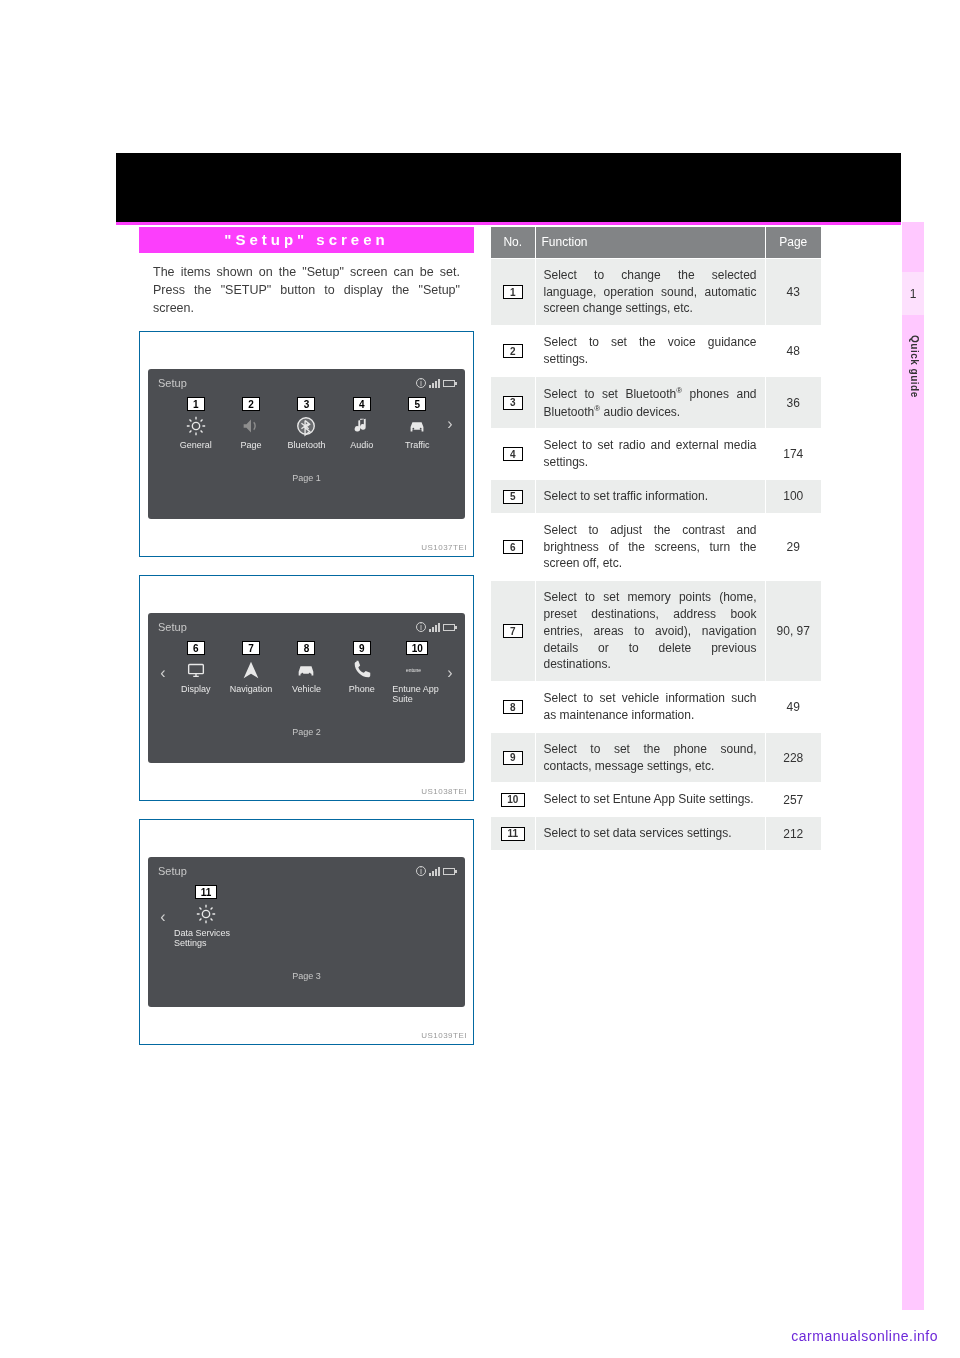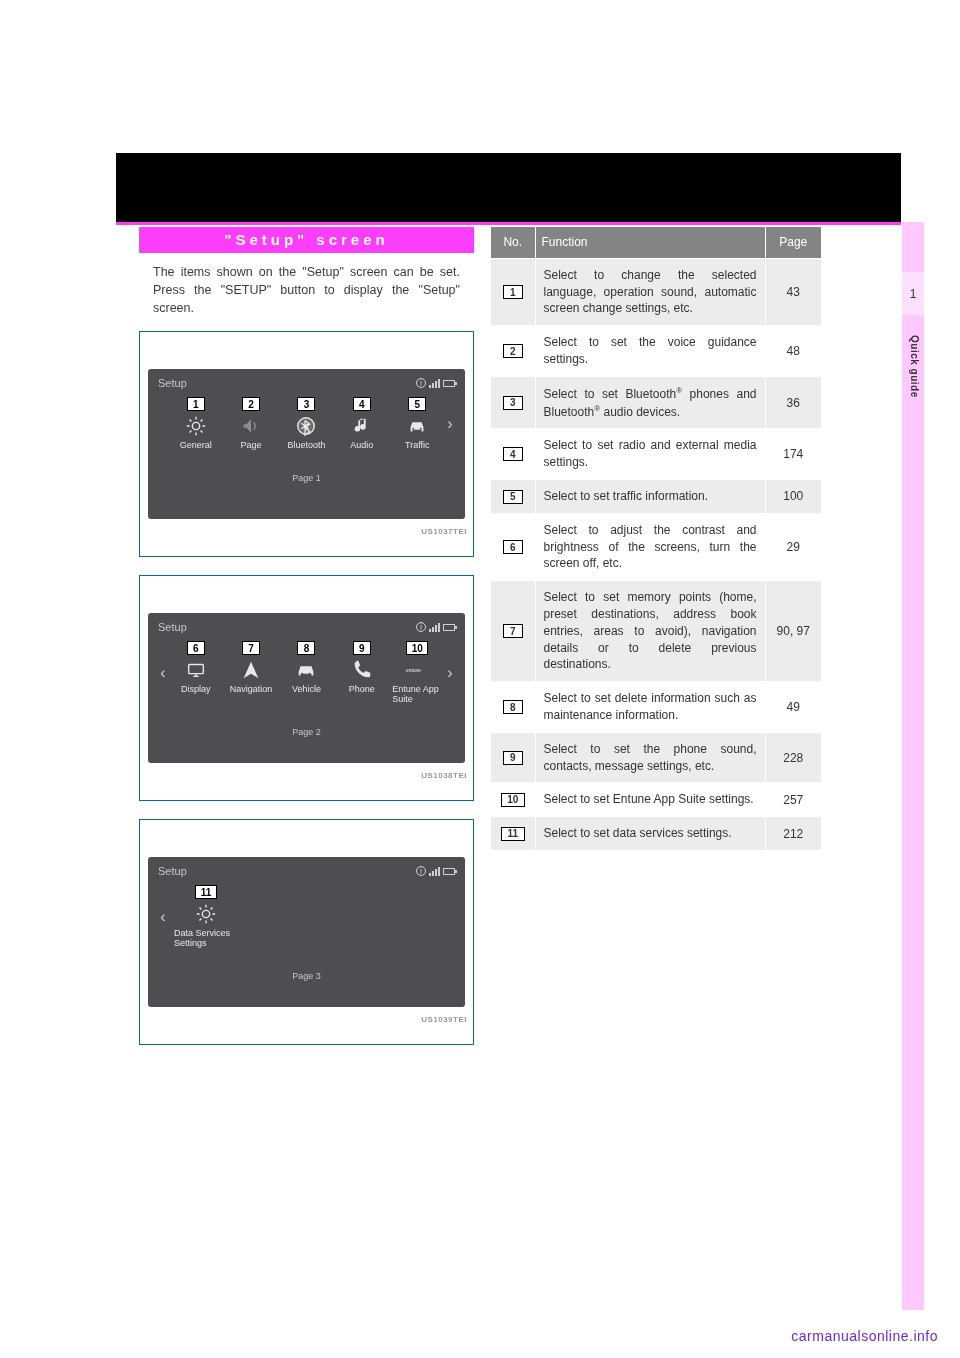--- a/index.html
+++ b/index.html
@@ -80,25 +80,24 @@
     margin: 0 0 18px 0;
     display: flex;
     flex-direction: column;
     justify-content: center;
     padding: 8px;
     position: relative;
   }
   .img-id {
     position: absolute;
     right: 6px;
-    bottom: 20px;
+    bottom: 4px;
     font-size: 8px;
     color: #999;
     letter-spacing: 0.5px;
-    font-weight: bold;
   }
   .setup-panel {
     background: var(--gray-dark);
     border-radius: 3px;
     padding: 8px 10px 6px 10px;
     color: #e4e4e4;
     position: relative;
     min-height: 150px;
   }
   .setup-title-row {
@@ -519,21 +518,21 @@
             <td class="col-fn">Select to adjust the contrast and brightness of the screens, turn the screen off, etc.</td>
             <td class="col-pg">29</td>
           </tr>
           <tr>
             <td class="col-no"><span class="idx-box">7</span></td>
             <td class="col-fn">Select to set memory points (home, preset destinations, address book entries, areas to avoid), navigation details or to delete previous destinations.</td>
             <td class="col-pg">90, 97</td>
           </tr>
           <tr>
             <td class="col-no"><span class="idx-box">8</span></td>
-            <td class="col-fn">Select to set delete information such as maintenance information.</td>
+            <td class="col-fn">Select to set vehicle information such as maintenance information.</td>
             <td class="col-pg">49</td>
           </tr>
           <tr>
             <td class="col-no"><span class="idx-box">9</span></td>
             <td class="col-fn">Select to set the phone sound, contacts, message settings, etc.</td>
             <td class="col-pg">228</td>
           </tr>
           <tr>
             <td class="col-no"><span class="idx-box wide">10</span></td>
             <td class="col-fn">Select to set Entune App Suite settings.</td>

